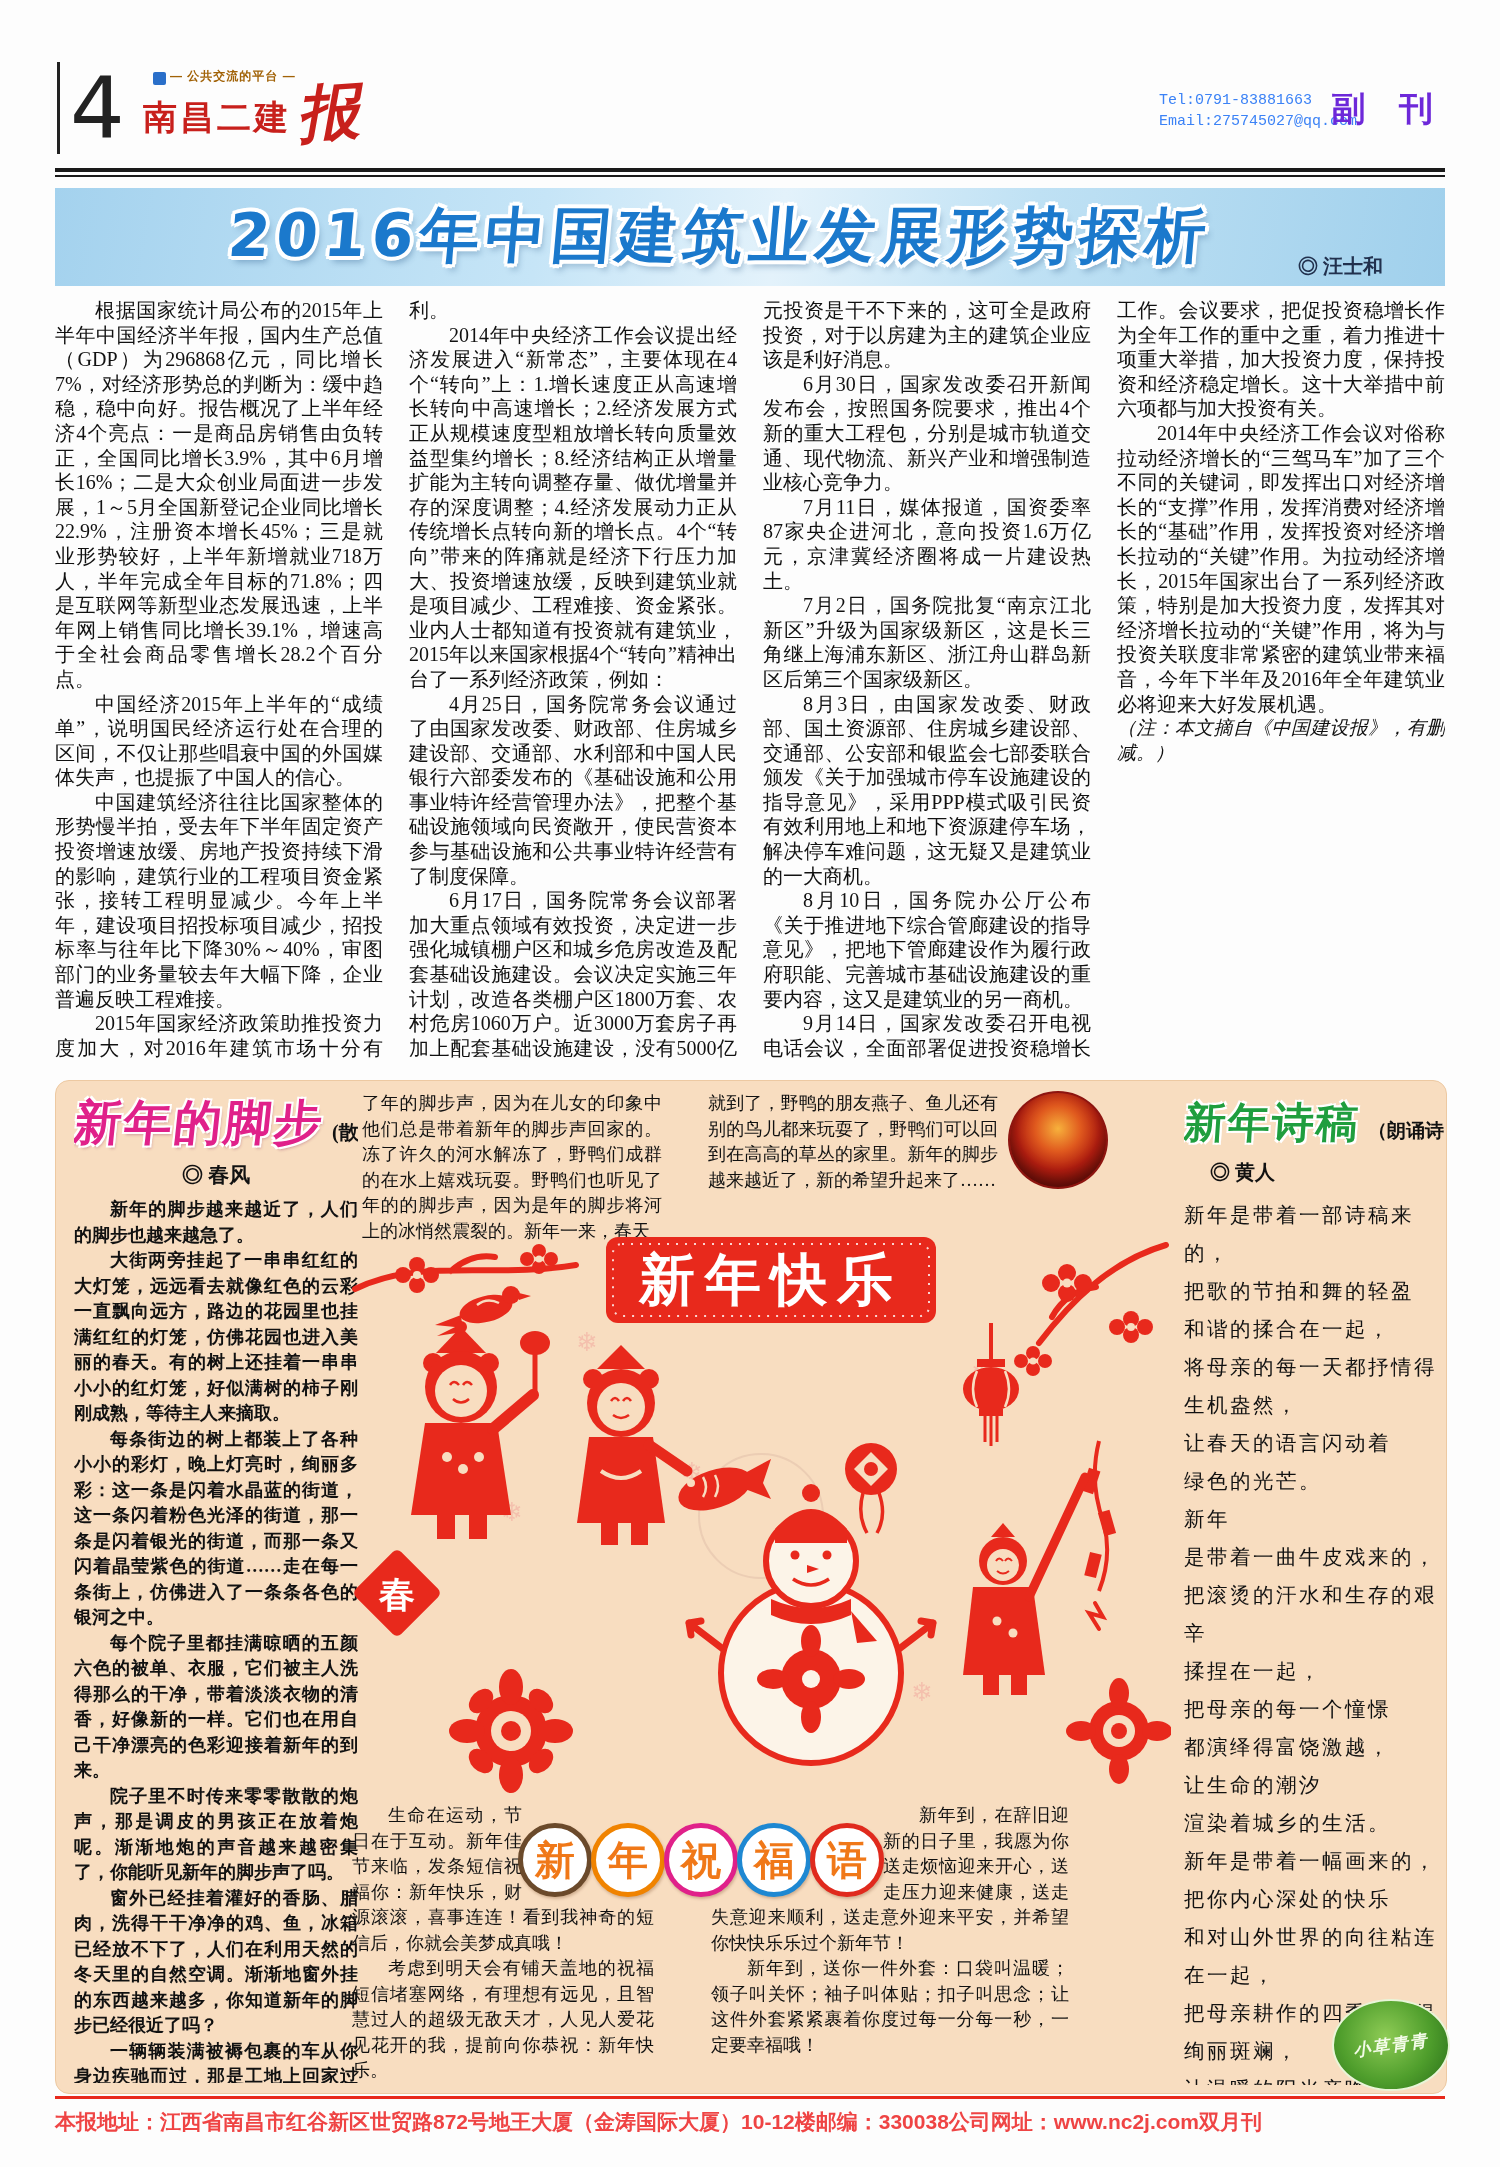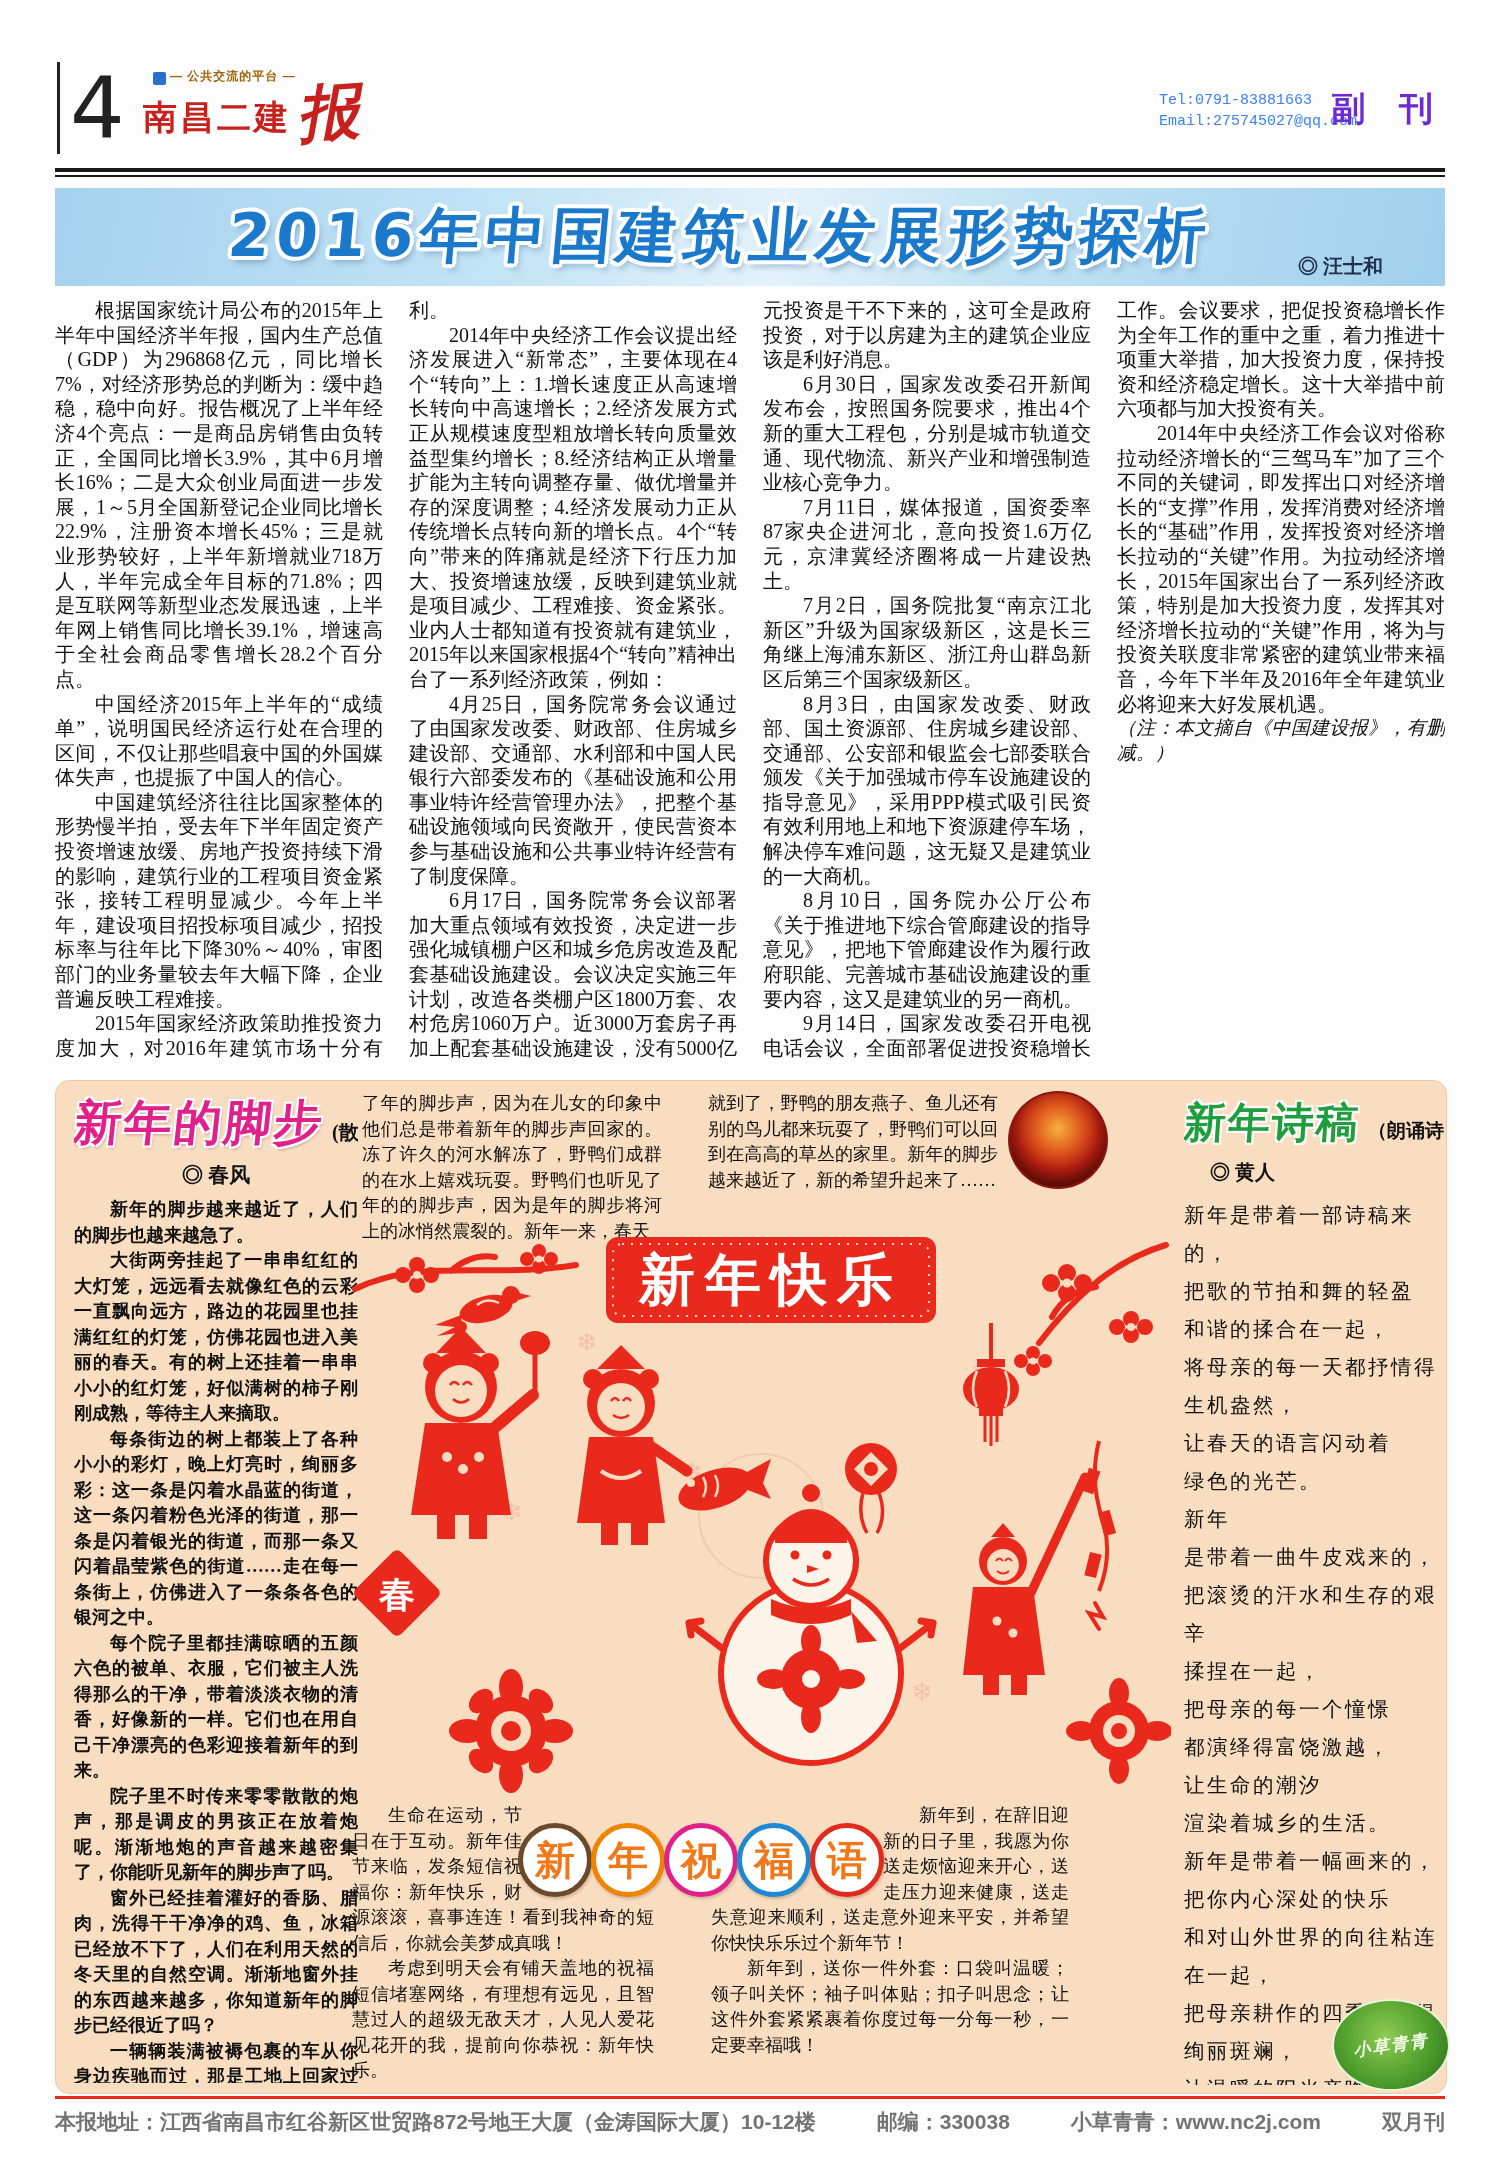--- a/index.html
+++ b/index.html
@@ -104,22 +104,22 @@
   .grass-oval{
     position:absolute;left:1276px;top:918px;width:114px;height:88px;border-radius:50%;
     background:radial-gradient(circle at 45% 40%,#8ecb55 0%,#4f9e2c 55%,#276c18 100%);
     display:flex;align-items:center;justify-content:center;border:2px solid #e9f5d8;
   }
   .grass-oval span{font:italic 700 17px "Liberation Serif",serif;color:#f3fbe8;transform:rotate(-8deg);letter-spacing:2px;}
 
   
   .footer-rule{position:absolute;left:55px;top:2096px;width:1390px;height:3px;background:#e8291c;}
   .footer{
-    position:absolute;left:55px;top:2108px;width:1390px;display:flex;justify-content:space-between;align-items:baseline;
-    font:700 21px "Liberation Sans",sans-serif;color:#737373;
+    position:absolute;left:55px;top:2108px;width:1390px;display:flex;align-items:baseline;
+    font:700 21px "Liberation Sans",sans-serif;color:#ef4444;
   }
 </style>
 </head>
 <body>
 
 <div class="header">
   <div class="page-num">4</div>
   <div class="logo">
     <div class="logo-tagline">
       <span class="logo-mark"></span>
@@ -463,15 +463,15 @@
 
   <div class="grass-oval">
     <span>小草青青</span>
   </div>
 </div>
 
 <div class="footer-rule"></div>
 <div class="footer">
   <span>本报地址：江西省南昌市红谷新区世贸路872号地王大厦（金涛国际大厦）10-12楼</span>
   <span>邮编：330038</span>
-  <span>小草青青：www.nc2j.com</span>
+  <span>公司网址：www.nc2j.com</span>
   <span>双月刊</span>
 </div>
 
 </body></html>

